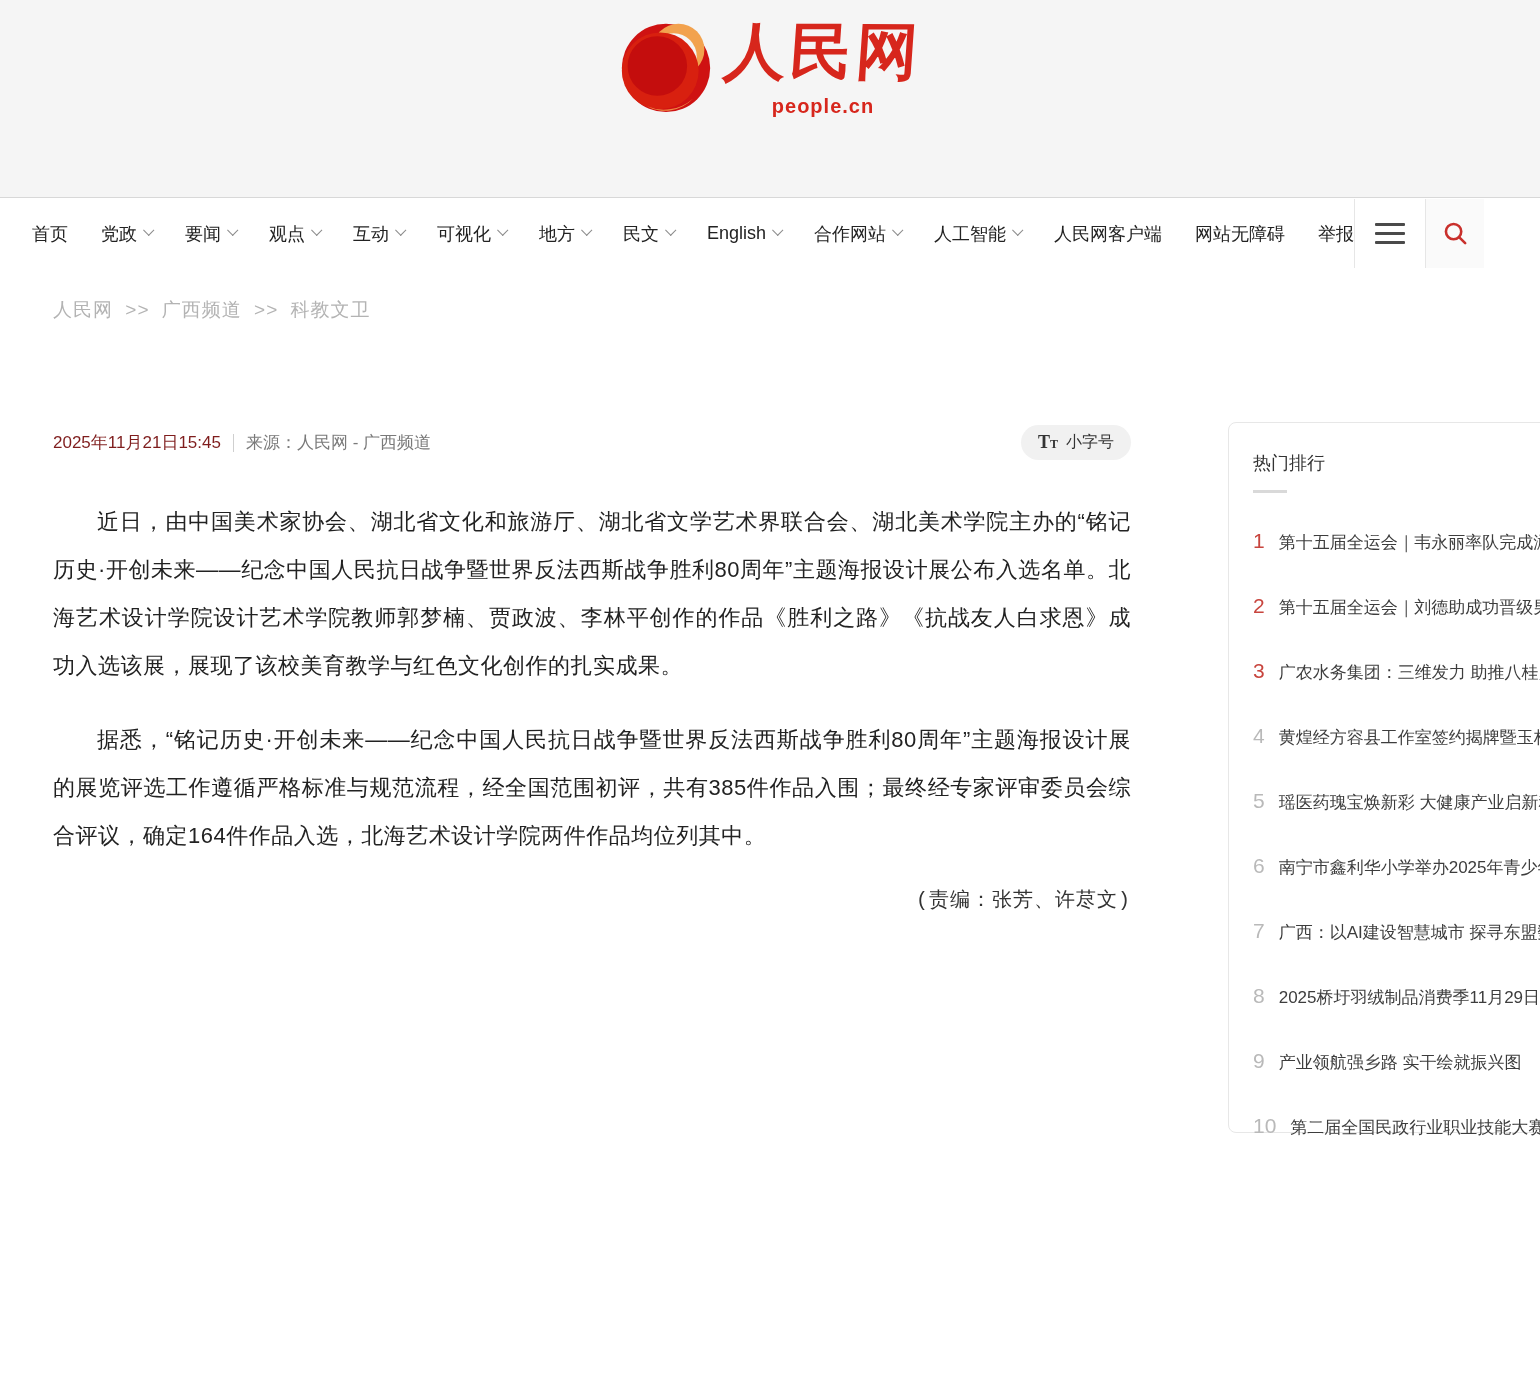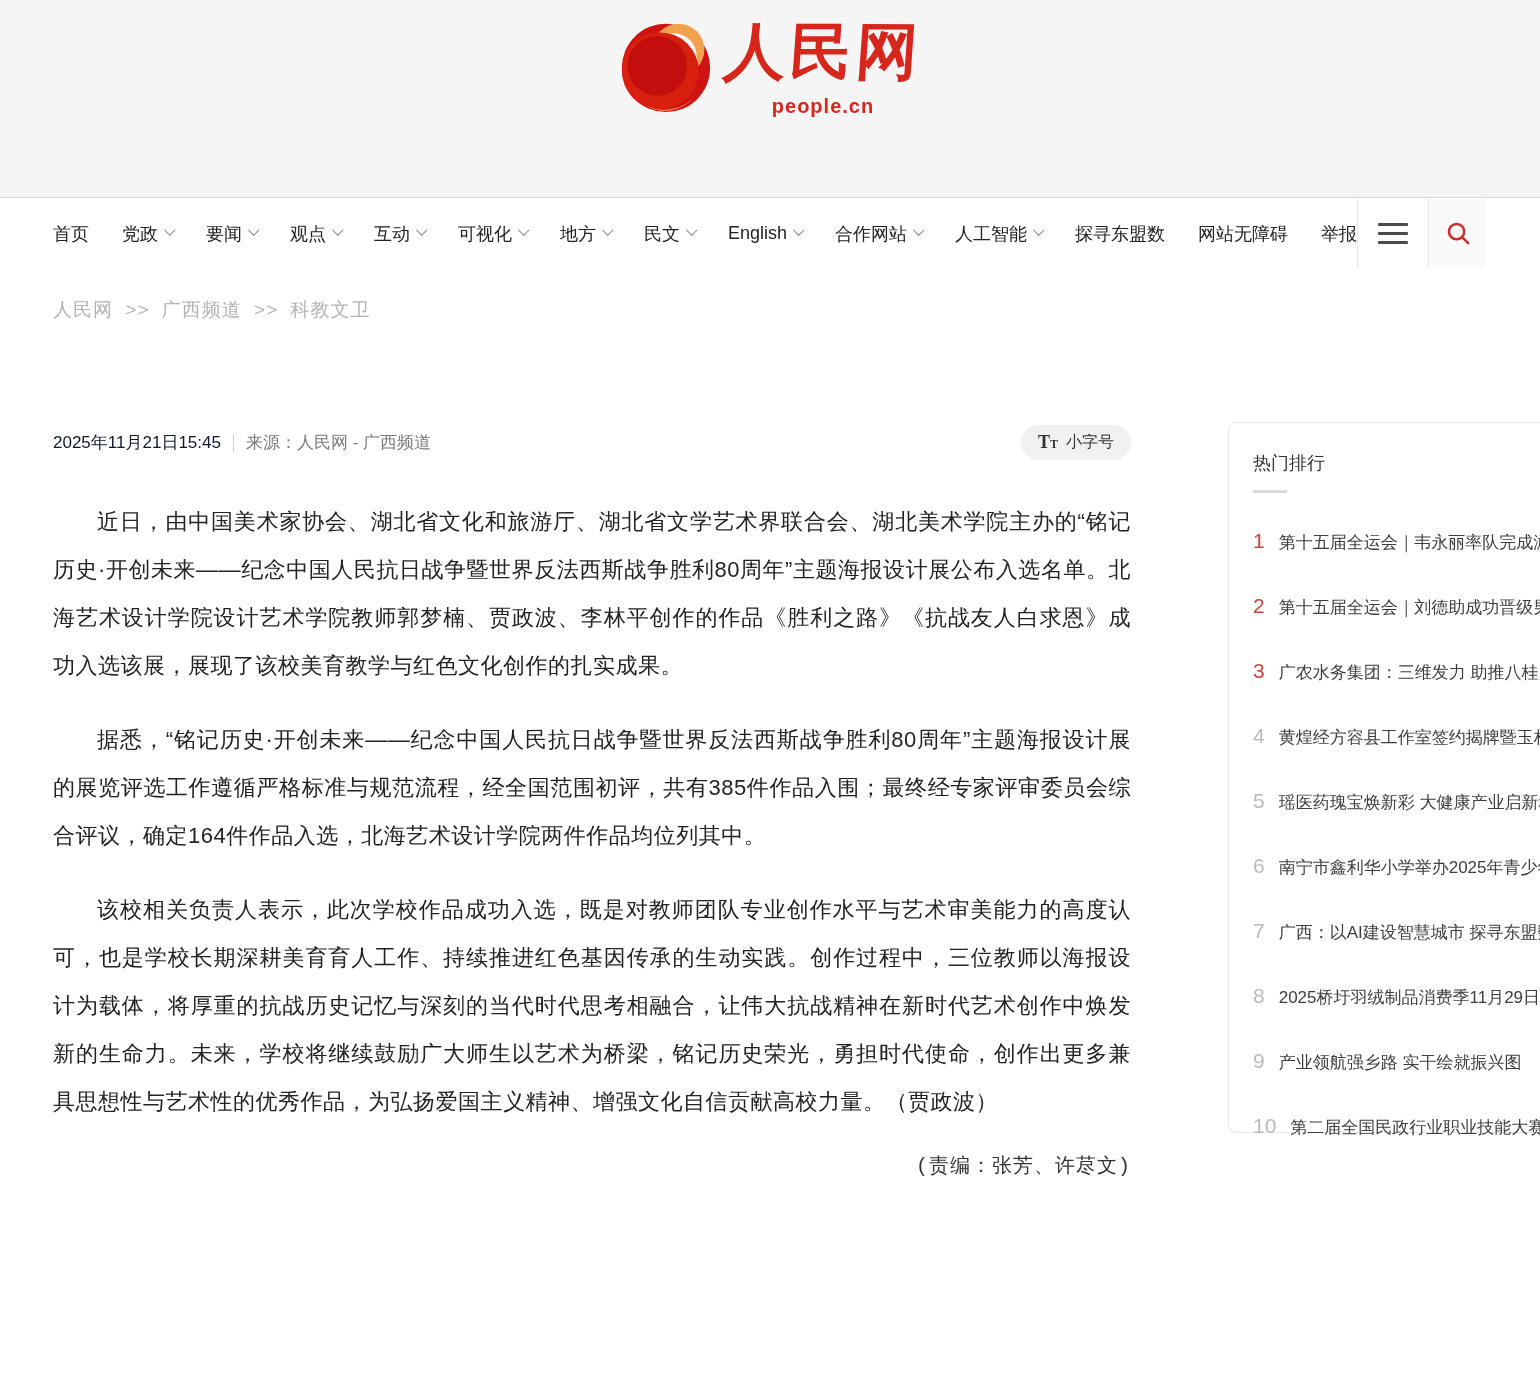--- a/index.html
+++ b/index.html
@@ -24,21 +24,21 @@
     transform:skewX(-4deg);
   }
   .logo-en {
     font-size:20px; line-height:32px; font-weight:bold; color:#d7261c;
     letter-spacing:1px; margin-top:2px;
   }
 
   
   .nav-bar {
     position:absolute; top:199px; left:0; width:1484px; height:69px;
-    background:#ffffff; display:flex; align-items:stretch;
+    background:#ffffff; display:flex; align-items:stretch;justify-content:flex-end;
   }
   .nav-items { display:flex; align-items:center; gap:33px; padding-left:53px; }
   .nav-item { display:flex; align-items:center; font-size:18px; color:#222; cursor:pointer; white-space:nowrap; }
   .chev {
     width:8px; height:8px; border-right:1.6px solid #8a8a8a; border-bottom:1.6px solid #8a8a8a;
     transform:rotate(45deg) translateY(-1px); display:inline-block; margin-left:7px; margin-top:-5px;
   }
   .nav-right { margin-left:auto; display:flex; align-items:stretch; }
   .nav-divider { width:1px; background:#e6e6e6; }
   .hamburger-btn { width:70px; display:flex; flex-direction:column; justify-content:center; align-items:center; gap:6px; cursor:pointer; }
@@ -51,21 +51,21 @@
   }
   .breadcrumb .crumb { cursor:pointer; }
   .breadcrumb .sep { margin:0 6px; }
 
   
   .article { position:absolute; top:395px; left:53px; width:1078px; }
   .article-title {
     font-size:40px; line-height:60px; font-weight:bold; color:#141414; letter-spacing:1px;
   }
   .meta-row { display:flex; align-items:center; margin-top:30px; }
-  .meta-date { font-size:17px; color:#0f172a; }
+  .meta-date { font-size:17px; color:#7f1d1d; }
   .meta-pipe { width:1px; height:18px; background:#cfcfcf; margin:0 12px; }
   .meta-source-label, .meta-source { font-size:17px; color:#7a7a7a; }
   .meta-source { cursor:pointer; }
   .font-size-btn {
     margin-left:auto; background:#f1f1f1; border-radius:18px; padding:7px 17px;
     display:flex; align-items:flex-start; font-size:16px; color:#333; cursor:pointer;
   }
   .fs-icon { font-family:"Liberation Serif","DejaVu Serif",serif; font-weight:bold; margin-right:8px; }
   .fs-icon .t-big { font-size:18px; }
   .fs-icon .t-small { font-size:12px; }
@@ -163,21 +163,21 @@
         <span>合作网站</span>
         <span class="chev"></span>
       </div>
 
       <div class="nav-item">
         <span>人工智能</span>
         <span class="chev"></span>
       </div>
 
       <div class="nav-item">
-        <span>探寻东盟数</span>
+        <span>人民网客户端</span>
 
       </div>
 
       <div class="nav-item">
         <span>网站无障碍</span>
 
       </div>
 
       <div class="nav-item">
         <span>举报</span>
@@ -221,21 +221,20 @@
       <span>小字号</span>
     </div>
   </div>
 
   <div class="article-body">
 
       <p>近日，由中国美术家协会、湖北省文化和旅游厅、湖北省文学艺术界联合会、湖北美术学院主办的“铭记历史·开创未来——纪念中国人民抗日战争暨世界反法西斯战争胜利80周年”主题海报设计展公布入选名单。北海艺术设计学院设计艺术学院教师郭梦楠、贾政波、李林平创作的作品《胜利之路》《抗战友人白求恩》成功入选该展，展现了该校美育教学与红色文化创作的扎实成果。</p>
 
       <p>据悉，“铭记历史·开创未来——纪念中国人民抗日战争暨世界反法西斯战争胜利80周年”主题海报设计展的展览评选工作遵循严格标准与规范流程，经全国范围初评，共有385件作品入围；最终经专家评审委员会综合评议，确定164件作品入选，北海艺术设计学院两件作品均位列其中。</p>
 
-      <p>该校相关负责人表示，此次学校作品成功入选，既是对教师团队专业创作水平与艺术审美能力的高度认可，也是学校长期深耕美育育人工作、持续推进红色基因传承的生动实践。创作过程中，三位教师以海报设计为载体，将厚重的抗战历史记忆与深刻的当代时代思考相融合，让伟大抗战精神在新时代艺术创作中焕发新的生命力。未来，学校将继续鼓励广大师生以艺术为桥梁，铭记历史荣光，勇担时代使命，创作出更多兼具思想性与艺术性的优秀作品，为弘扬爱国主义精神、增强文化自信贡献高校力量。（贾政波）</p>
     </div>
 
   <div class="editor-line">(责编：张芳、许荩文)</div>
 </main>
 
 <aside class="sidebar">
   <div class="sidebar-title">热门排行</div>
   <div class="sidebar-underline"></div>
   <ul class="rank-list">
 

